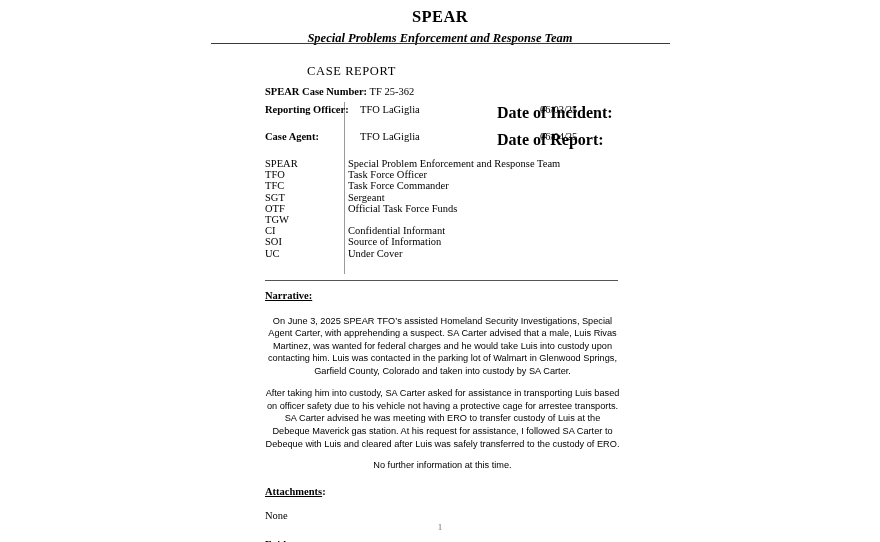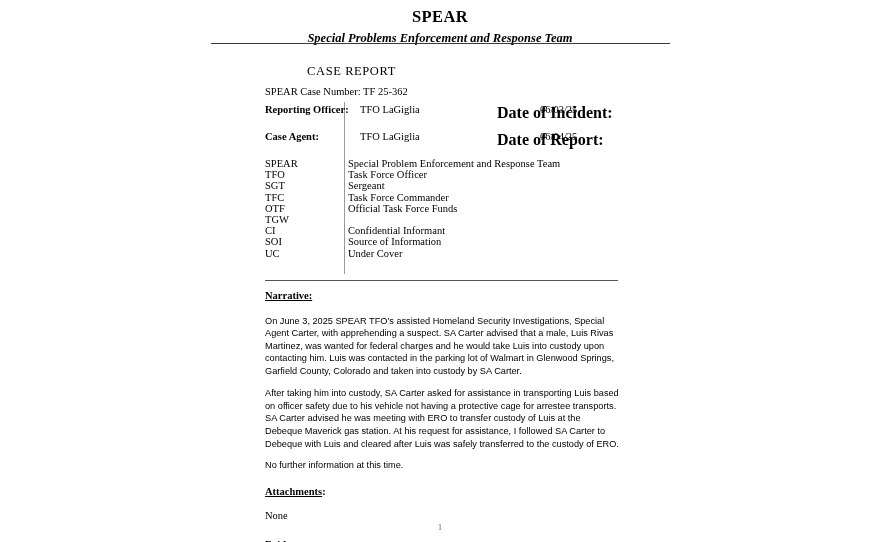--- a/index.html
+++ b/index.html
@@ -59,21 +59,21 @@
 
   
   .case-number-row {
     position: absolute;
     left: 265px;
     top: 86px;
     font-size: 10.5px;
     white-space: nowrap;
   }
   .case-number-row .lbl {
-    font-weight: normal;
+    font-weight: bold;
   }
   .case-number-row .val {
     font-weight: normal;
   }
 
   
   .header-table {
     position: absolute;
     left: 265px;
     top: 104px;
@@ -184,21 +184,21 @@
     line-height: 1.2;
   }
   .sec-heading .u {
     text-decoration: underline;
     text-align: right;
   }
   .narrative-p {
     font-family: "Liberation Sans", "DejaVu Sans", sans-serif;
     font-size: 9.2px;
     line-height: 1.365;
-    text-align: left;
+    text-align: center;
     margin: 0;
   }
   .gap-12 { height: 12px; }
   .gap-10 { height: 10px; }
   .gap-9  { height: 9px; }
   .gap-14 { height: 14px; }
   .gap-16 { height: 16px; }
   .none-text {
     font-family: "Liberation Serif", "DejaVu Serif", serif;
     font-size: 10.5px;
@@ -255,28 +255,28 @@
 
   <div class="term-row">
     <span class="term-abbr">SPEAR</span>
     <span class="term-def">Special Problem Enforcement and Response Team</span>
   </div>
   <div class="term-row">
     <span class="term-abbr">TFO</span>
     <span class="term-def">Task Force Officer</span>
   </div>
   <div class="term-row">
+    <span class="term-abbr">TFC</span>
+    <span class="term-def">Task Force Commander</span>
+  </div>
+  <div class="term-row">
     <span class="term-abbr">SGT</span>
     <span class="term-def">Sergeant</span>
   </div>
   <div class="term-row">
-    <span class="term-abbr">TFC</span>
-    <span class="term-def">Task Force Commander</span>
-  </div>
-  <div class="term-row">
     <span class="term-abbr">OTF</span>
     <span class="term-def">Official Task Force Funds</span>
   </div>
   <div class="term-row">
     <span class="term-abbr">TGW</span>
   </div>
   <div class="term-row">
     <span class="term-abbr">CI</span>
     <span class="term-def">Confidential Informant</span>
   </div>

